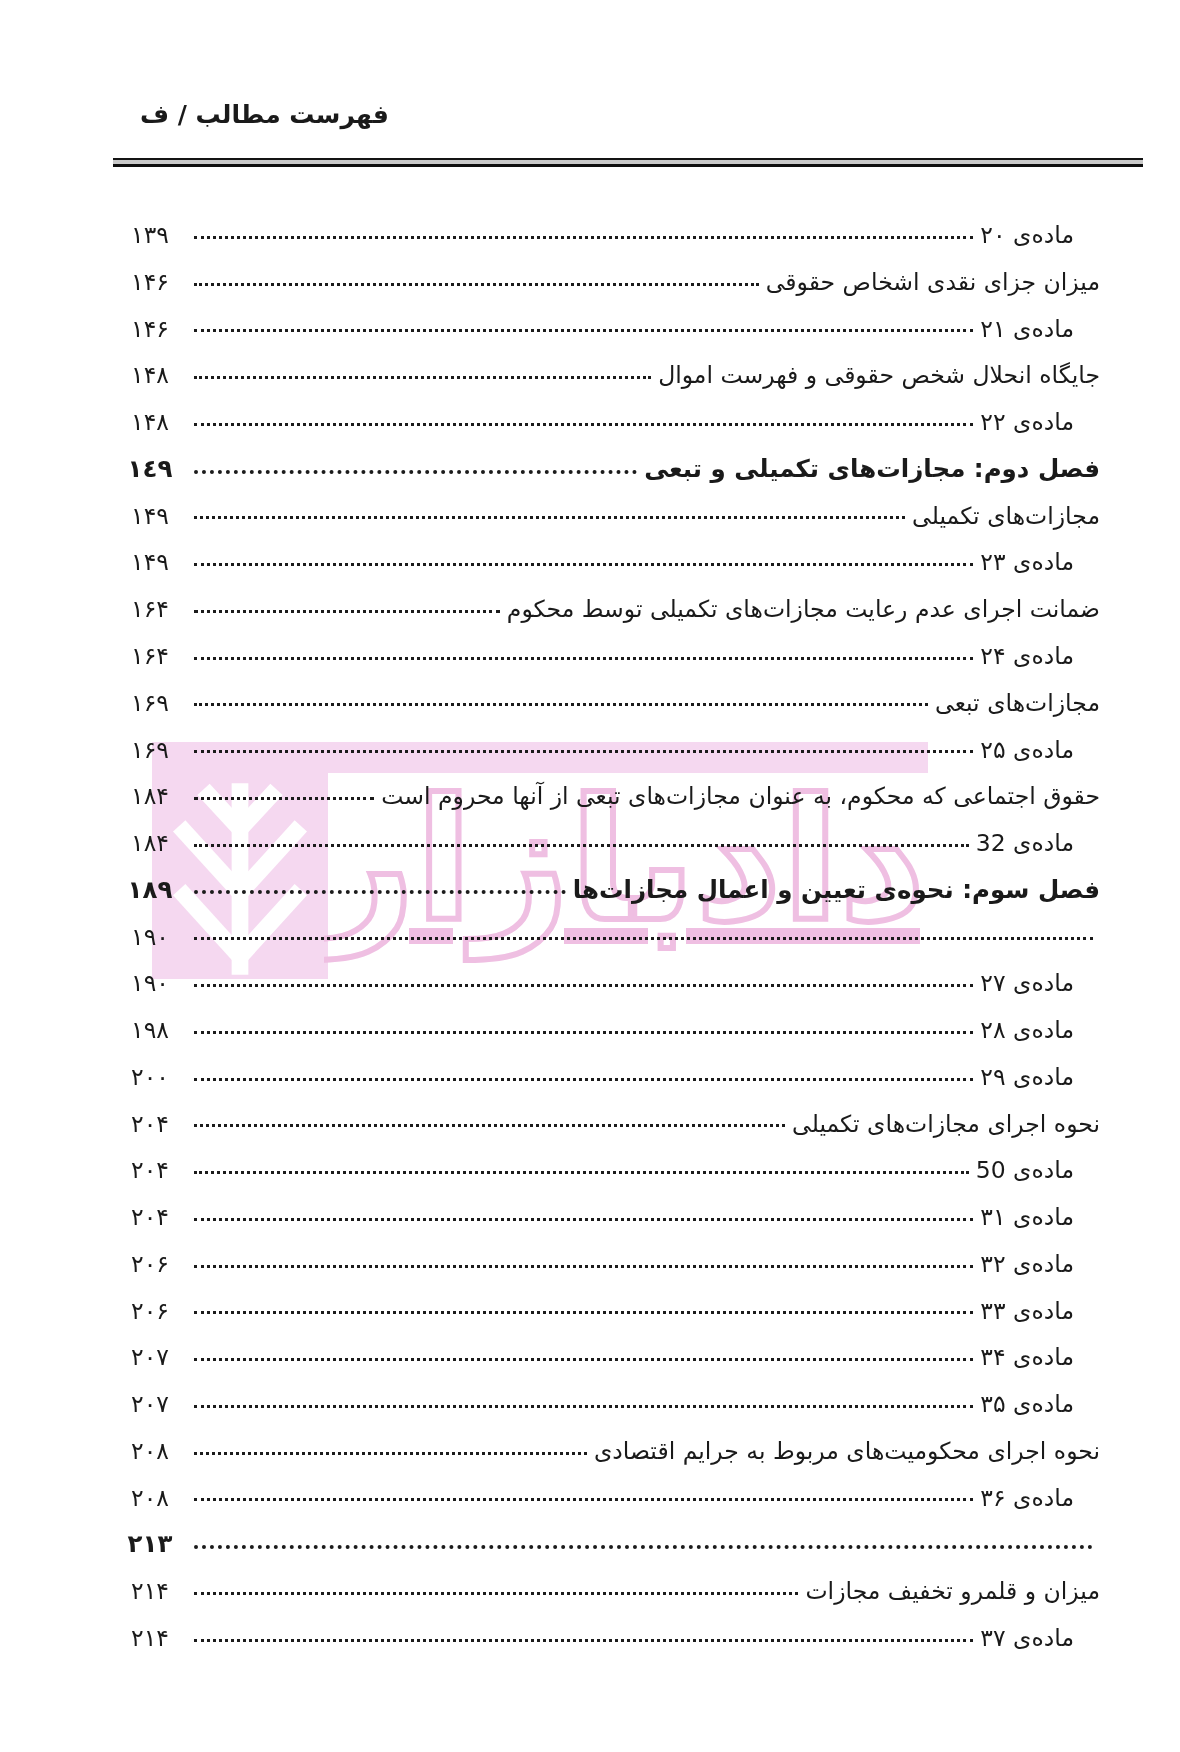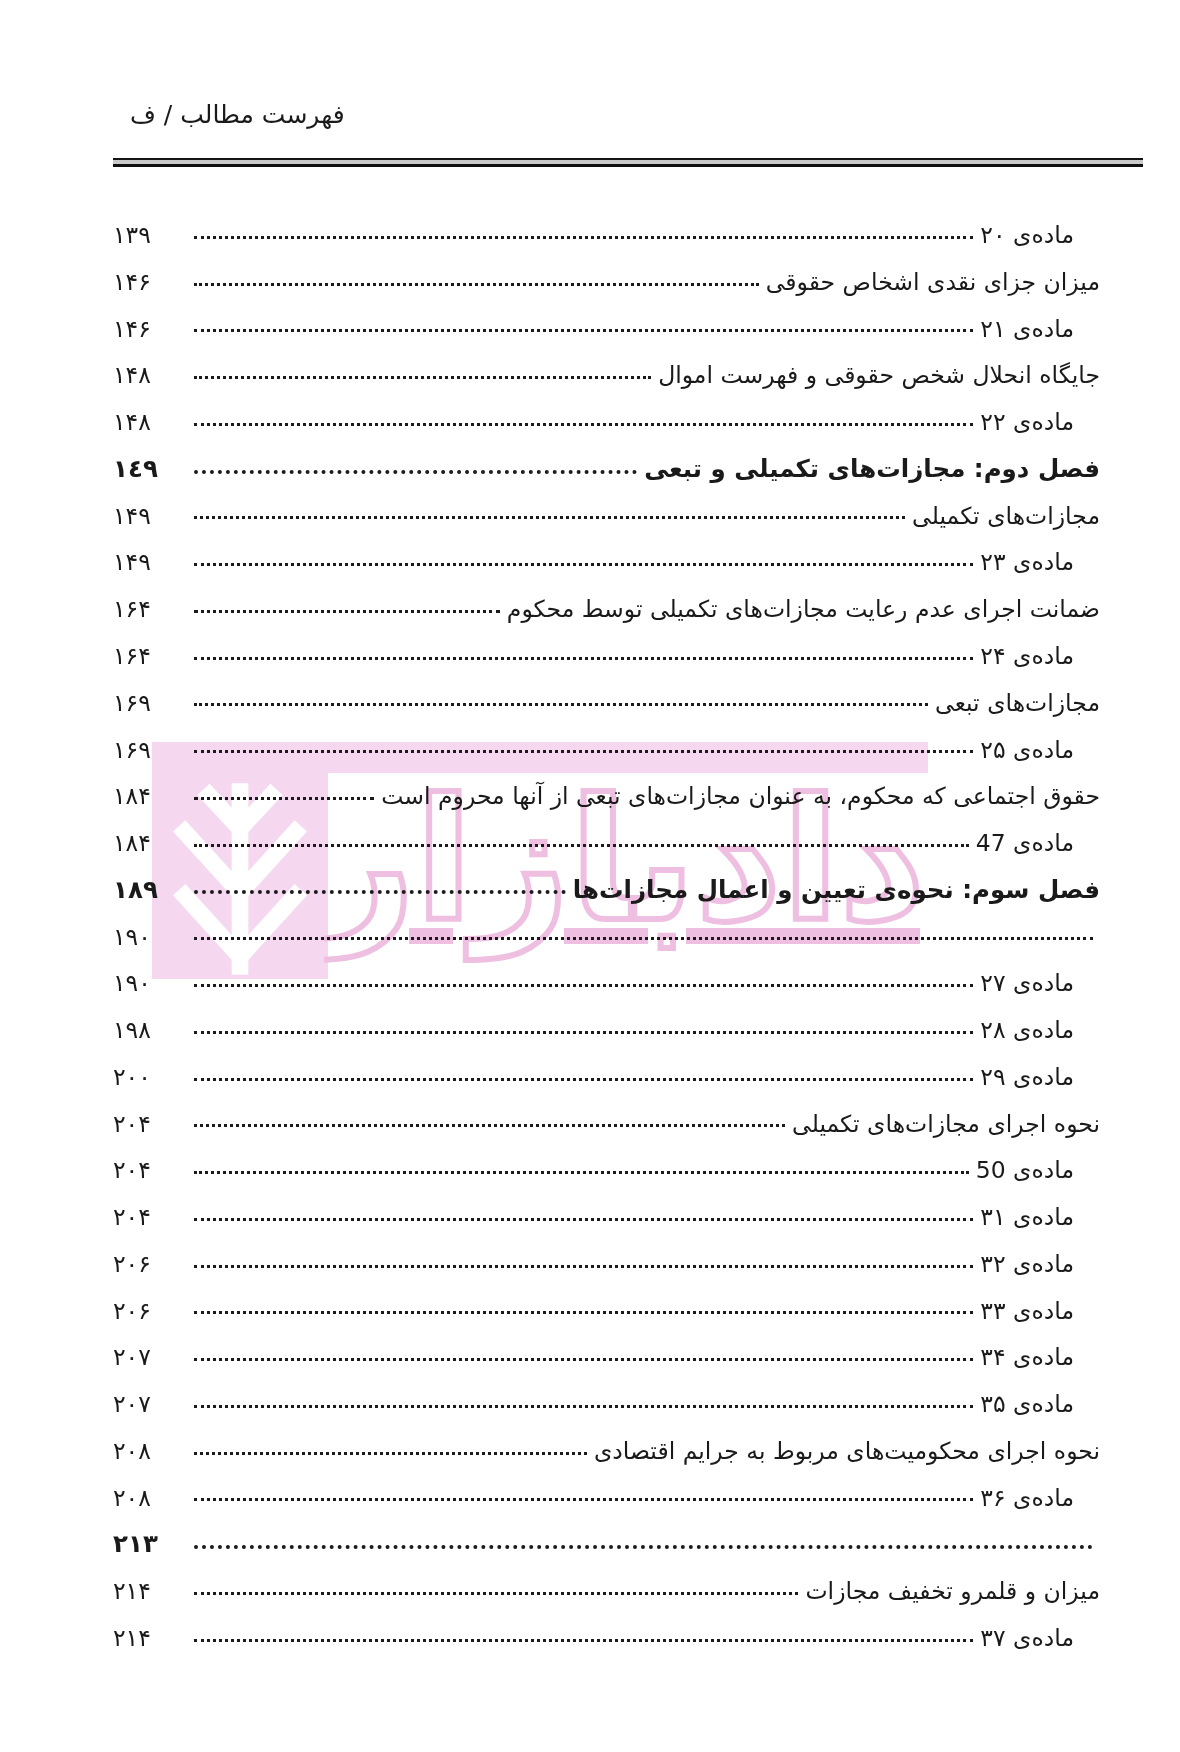--- a/index.html
+++ b/index.html
@@ -9,23 +9,23 @@
     margin:0 auto;
     background:#ffffff;
     overflow:hidden;
     font-family:"DejaVu Sans", sans-serif;
     color:#1a1a1a;
     direction:rtl;
   }
   
   .running-head{
     position:absolute;
-    left:130px; top:100px;
+    left:140px; top:100px;
     font-size:25px;
-    font-weight:normal;
+    font-weight:bold;
     direction:rtl;
     white-space:nowrap;
   }
   .head-rule{
     position:absolute;
     left:113px; top:158px;
     width:1030px; height:4px;
     border-top:2px solid #141414;
     border-bottom:3px solid #0e0e0e;
     background:#c9c9c9;
@@ -83,21 +83,21 @@
     height:0;
     border-bottom:3.4px dotted #1b1b1b;
     margin:0 7px;
     align-self:flex-end;
     margin-bottom:9px;
   }
   .row .page{
     flex:none;
     width:74px;
     direction:ltr;
-    text-align:left;
+    text-align:center;
     white-space:nowrap;
     margin-top:48px;
   }
   .row.sub{padding-right:26px;}
   .row.chapter{font-weight:bold;font-size:24.5px;}
   .row.chapter .leader{border-bottom-width:4px;margin-bottom:8px;}
 </style>
 </head>
 <body>
 
@@ -182,21 +182,21 @@
       <span class="title">ماده‌ی ۲۵</span>
       <span class="leader"></span>
       <span class="page">۱۶۹</span>
     </div>
       <div class="row section">
       <span class="title">حقوق اجتماعی که محکوم، به عنوان مجازات‌های تبعی از آنها محروم است</span>
       <span class="leader"></span>
       <span class="page">۱۸۴</span>
     </div>
       <div class="row sub">
-      <span class="title">ماده‌ی 47</span>
+      <span class="title">ماده‌ی 32</span>
       <span class="leader"></span>
       <span class="page">۱۸۴</span>
     </div>
       <div class="row chapter">
       <span class="title">فصل سوم: نحوه‌ی تعیین و اعمال مجازات‌ها</span>
       <span class="leader"></span>
       <span class="page">١٨٩</span>
     </div>
       <div class="row section">
       <span class="leader"></span>

